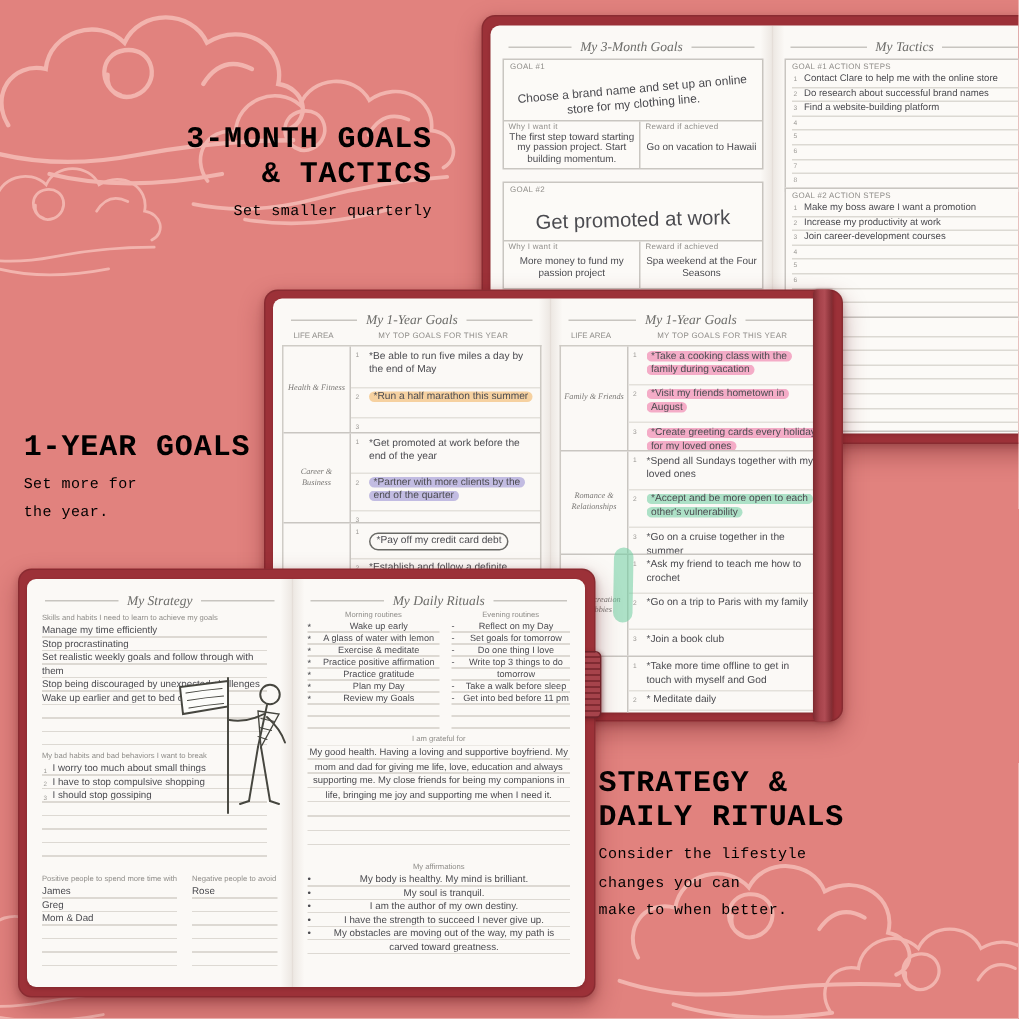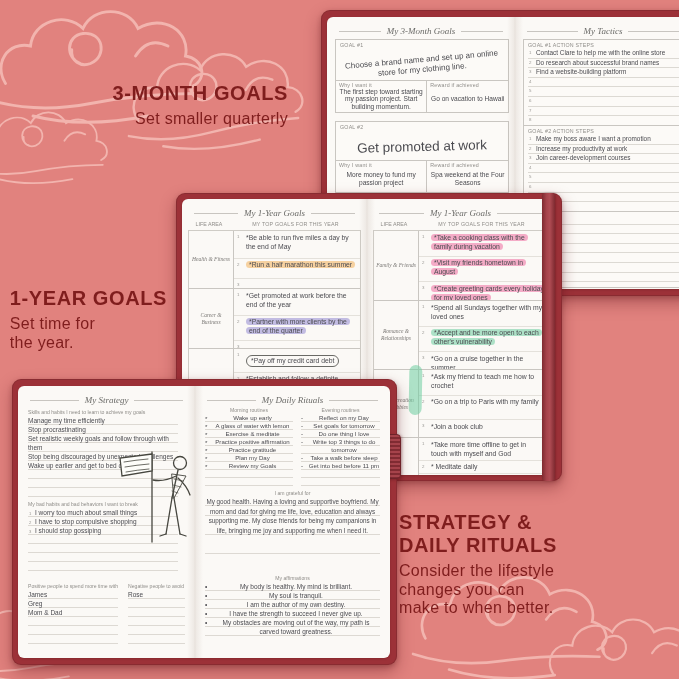--- a/index.html
+++ b/index.html
@@ -1,23 +1,23 @@
 <!DOCTYPE html>
 <html><head>
 <meta charset="utf-8">
 <style>
   html,body{margin:0;padding:0;}
   .cv{position:relative;width:679px;height:679px;background:#e1827e;overflow:hidden;
       font-family:"Liberation Sans",sans-serif;}
   
   .clouds{position:absolute;inset:0;z-index:0;pointer-events:none;}
   
-  .cap{position:absolute;z-index:1;color:#7f1d1d;font-family:Liberation Sans, sans-serif;}
+  .cap{position:absolute;z-index:1;color:#000000;font-family:Liberation Mono, monospace;}
   .cap .t{font-size:20px;line-height:23px;letter-spacing:.6px;font-weight:600;}
-  .cap .s{font-size:16px;line-height:18.5px;letter-spacing:.3px;}
+  .cap .s{font-size:10px;line-height:18.5px;letter-spacing:.3px;}
   .cap .gap{height:5px;}
   .cap1{top:82px;right:391px;text-align:right;}
   .cap2{top:287px;right:512px;text-align:left;}
   .cap3{top:511px;left:399px;text-align:left;}
   
   .nb{position:absolute;background:#9c3138;border-radius:9px;
       box-shadow:0 7px 16px rgba(96,22,28,.38),0 2px 5px rgba(96,22,28,.3),inset 0 0 0 1px rgba(0,0,0,.12);}
   .nb-a{left:289px;top:10px;width:377px;height:286px;z-index:2;margin-left:32px;}
   .nb-b{left:176px;top:193px;width:386px;height:288px;z-index:3;}
   .nb-c{left:12px;top:379px;width:385px;height:286px;z-index:4;}
@@ -131,27 +131,28 @@
     <use href="#cl" transform="translate(-12,-14) scale(1.25)"></use>
     <use href="#cl" transform="translate(118,40) scale(1.05) rotate(-4)"></use>
     <use href="#cl" transform="translate(-30,96) scale(.8)"></use>
     <use href="#cl" transform="translate(414,548) scale(1.15) rotate(3)"></use>
     <use href="#cl" transform="translate(540,600) scale(.95)"></use>
     <use href="#cl" transform="translate(-40,588) scale(.85)"></use>
   </svg>
 
   <div class="cap cap1">
     <div class="t">3-MONTH GOALS</div>
+    <div class="t">&amp; TACTICS</div>
     <div class="gap"></div>
     <div class="s">Set smaller quarterly</div>
   </div>
   <div class="cap cap2">
     <div class="t">1-YEAR GOALS</div>
     <div class="gap"></div>
-    <div class="s">Set time for</div>
+    <div class="s">Set more for</div>
     <div class="s">the year.</div>
   </div>
   <div class="cap cap3">
     <div class="t">STRATEGY &amp;</div>
     <div class="t">DAILY RITUALS</div>
     <div class="gap"></div>
     <div class="s">Consider the lifestyle</div>
     <div class="s">changes you can</div>
     <div class="s">make to when better.</div>
   </div>

